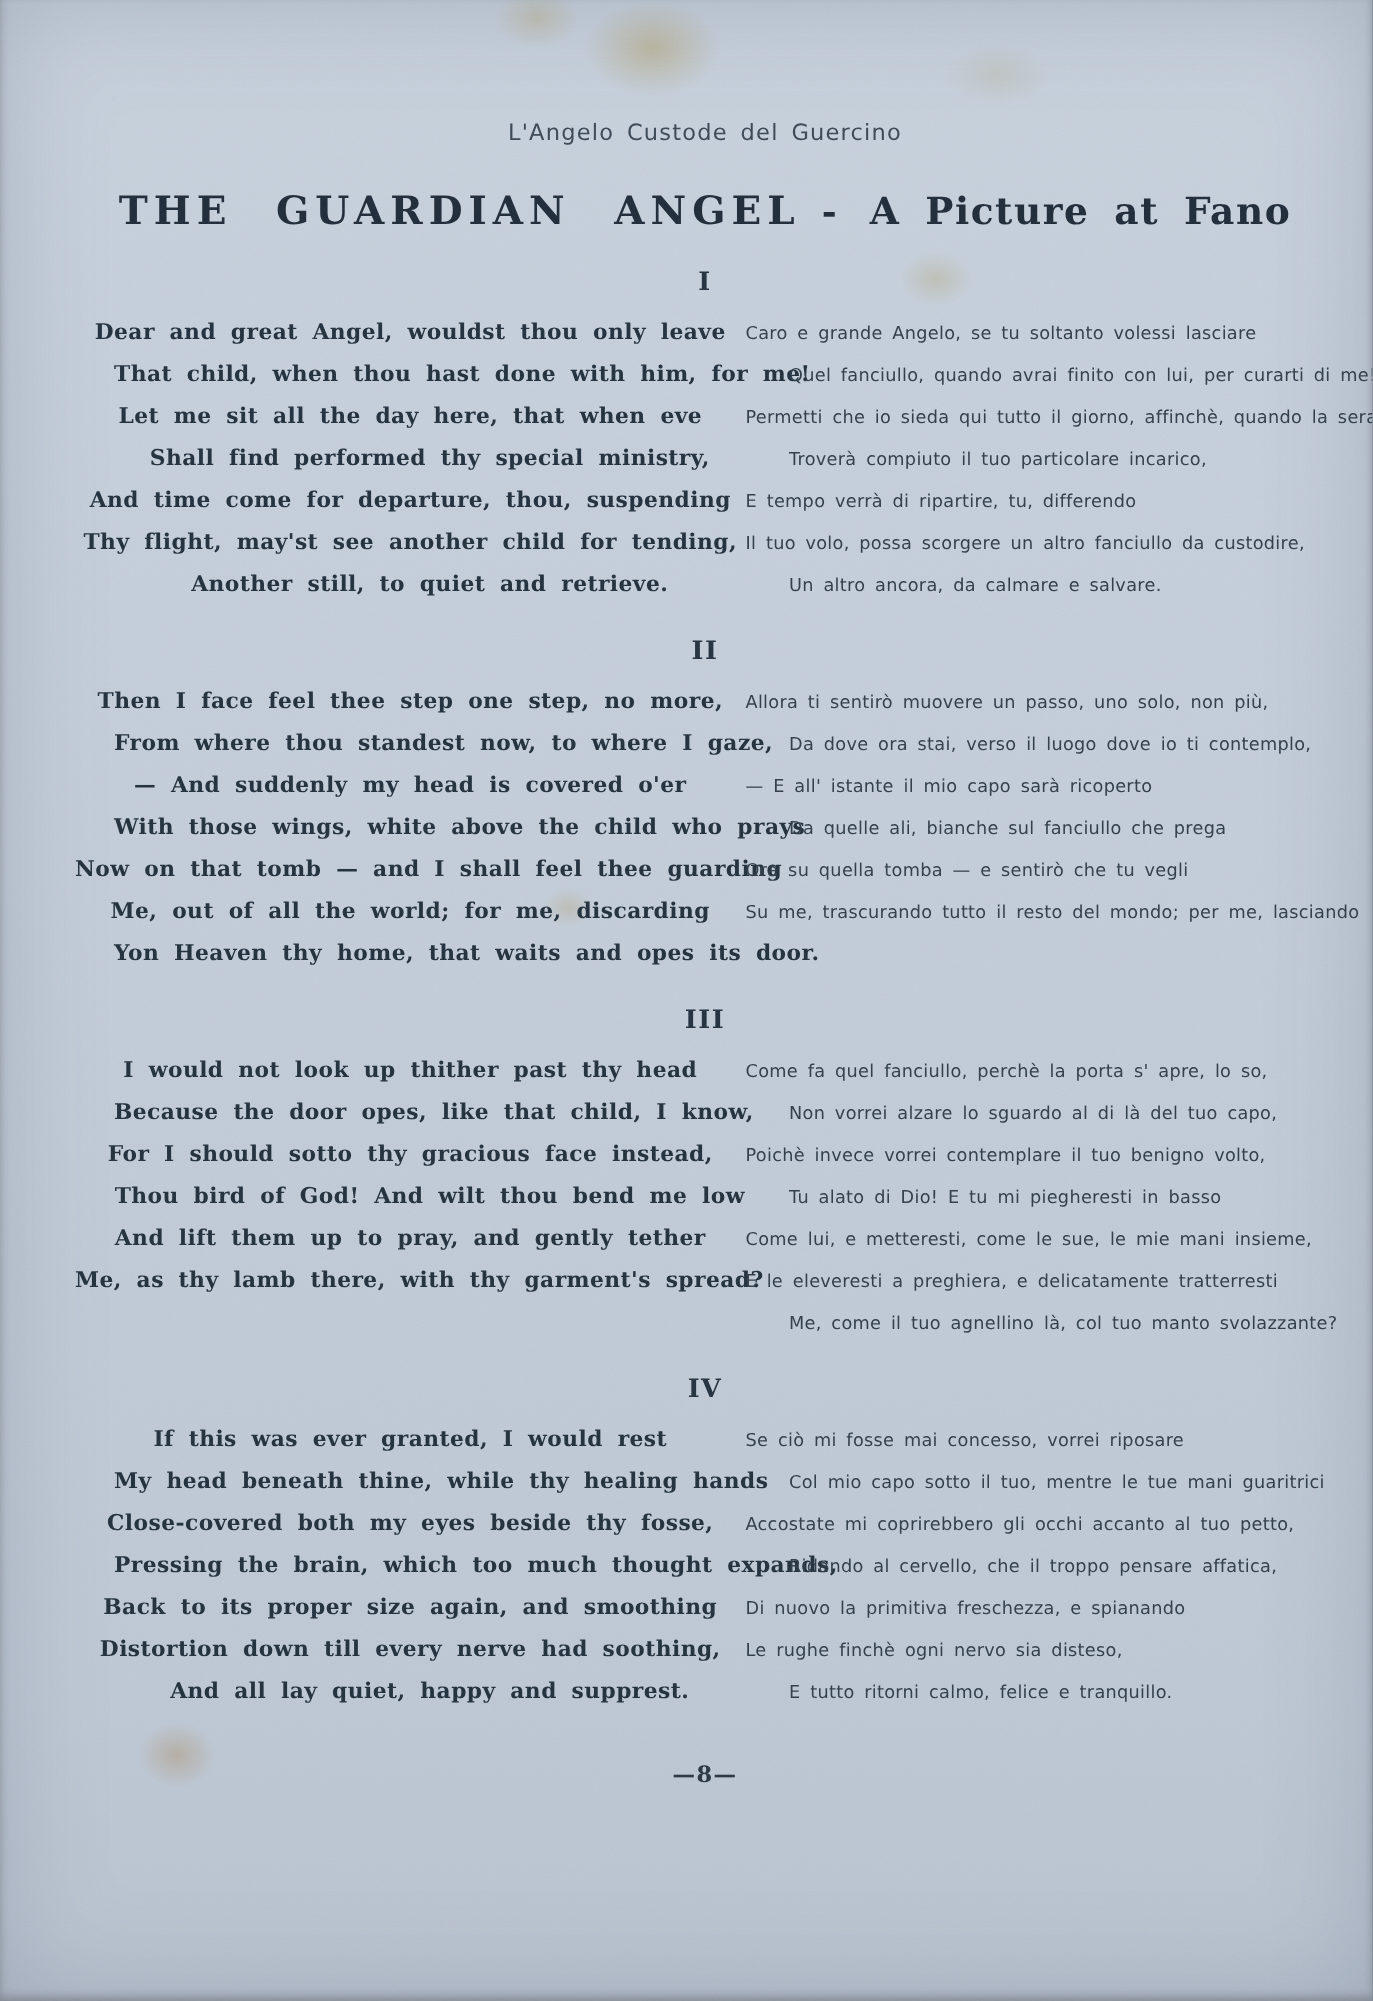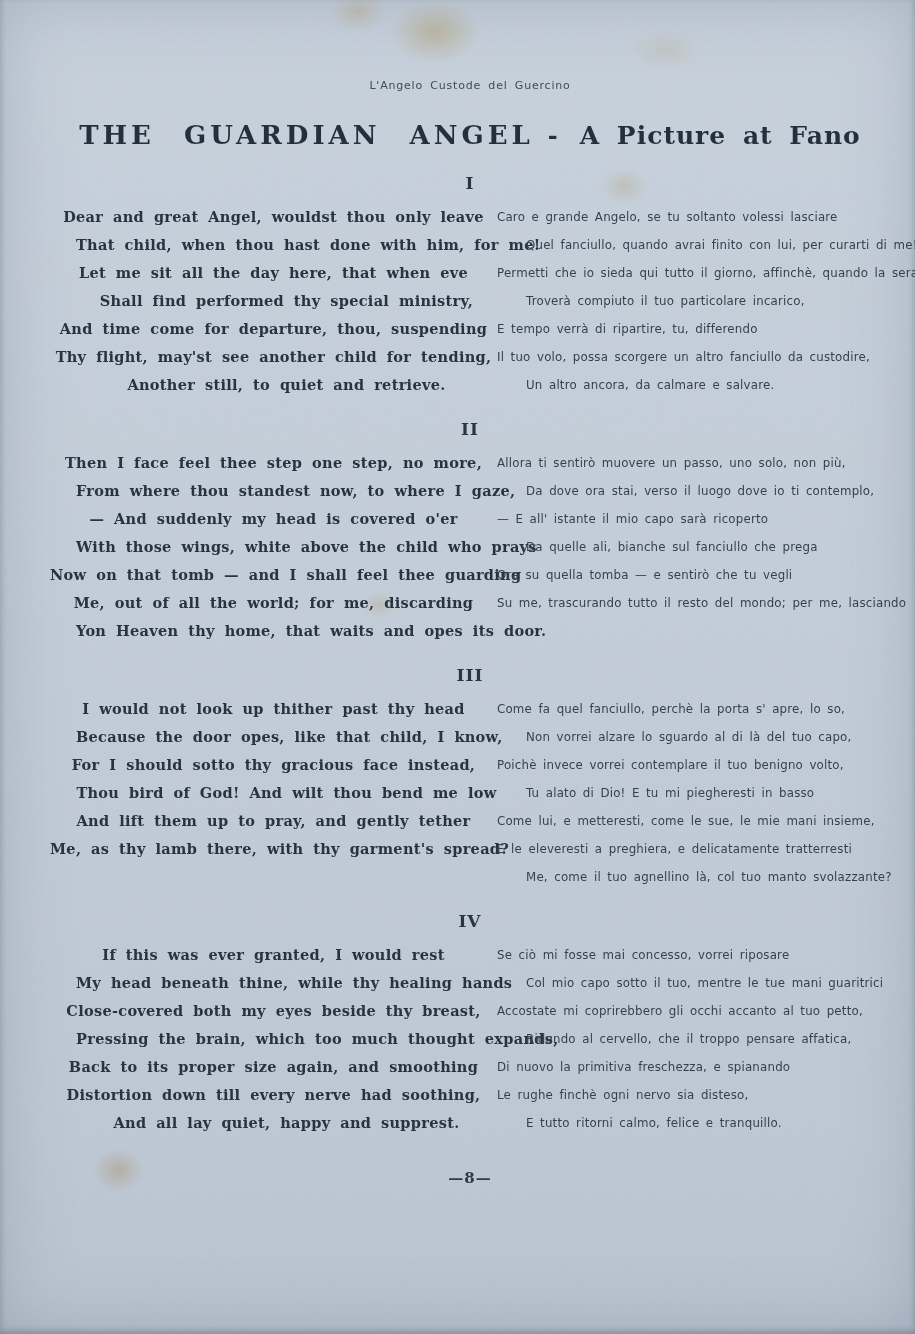--- a/index.html
+++ b/index.html
@@ -28,21 +28,21 @@
   .stain.s6 { left: 630px; top: 30px;  width: 70px;  height: 40px; background: radial-gradient(closest-side, rgba(172,150,92,0.18), rgba(172,150,92,0.0)); }
   .noise-overlay { position: absolute; inset: 0; width: 100%; height: 100%; opacity: 0.06; pointer-events: none; }
 
   
   .content { position: absolute; left: 50px; right: 25px; top: 0; }
 
   .catalog-line {
     padding-top: 79px;
     text-align: center;
     font-family: "DejaVu Sans", sans-serif;
-    font-size: 11px;
+    font-size: 15px;
     letter-spacing: 0.8px;
     word-spacing: 3px;
     color: #3b4855;
   }
   .title {
     margin: 24px 0 0 0;
     text-align: center;
     font-weight: bold;
     color: #1f2b39;
     line-height: 34px;
@@ -185,21 +185,21 @@
         </div>
       </div>
     </section>
 
     <section class="stanza">
       <div class="numeral">IV</div>
       <div class="columns">
         <div class="col english lines">
           <div class="line">If this was ever granted, I would rest</div>
           <div class="line">My head beneath thine, while thy healing hands</div>
-          <div class="line">Close-covered both my eyes beside thy breast,</div>
+          <div class="line">Close-covered both my eyes beside thy fosse,</div>
           <div class="line">Pressing the brain, which too much thought expands,</div>
           <div class="line">Back to its proper size again, and smoothing</div>
           <div class="line">Distortion down till every nerve had soothing,</div>
           <div class="line">And all lay quiet, happy and supprest.</div>
         </div>
         <div class="col italian lines">
           <div class="line">Se ciò mi fosse mai concesso, vorrei riposare</div>
           <div class="line">Col mio capo sotto il tuo, mentre le tue mani guaritrici</div>
           <div class="line">Accostate mi coprirebbero gli occhi accanto al tuo petto,</div>
           <div class="line">Ridando al cervello, che il troppo pensare affatica,</div>

